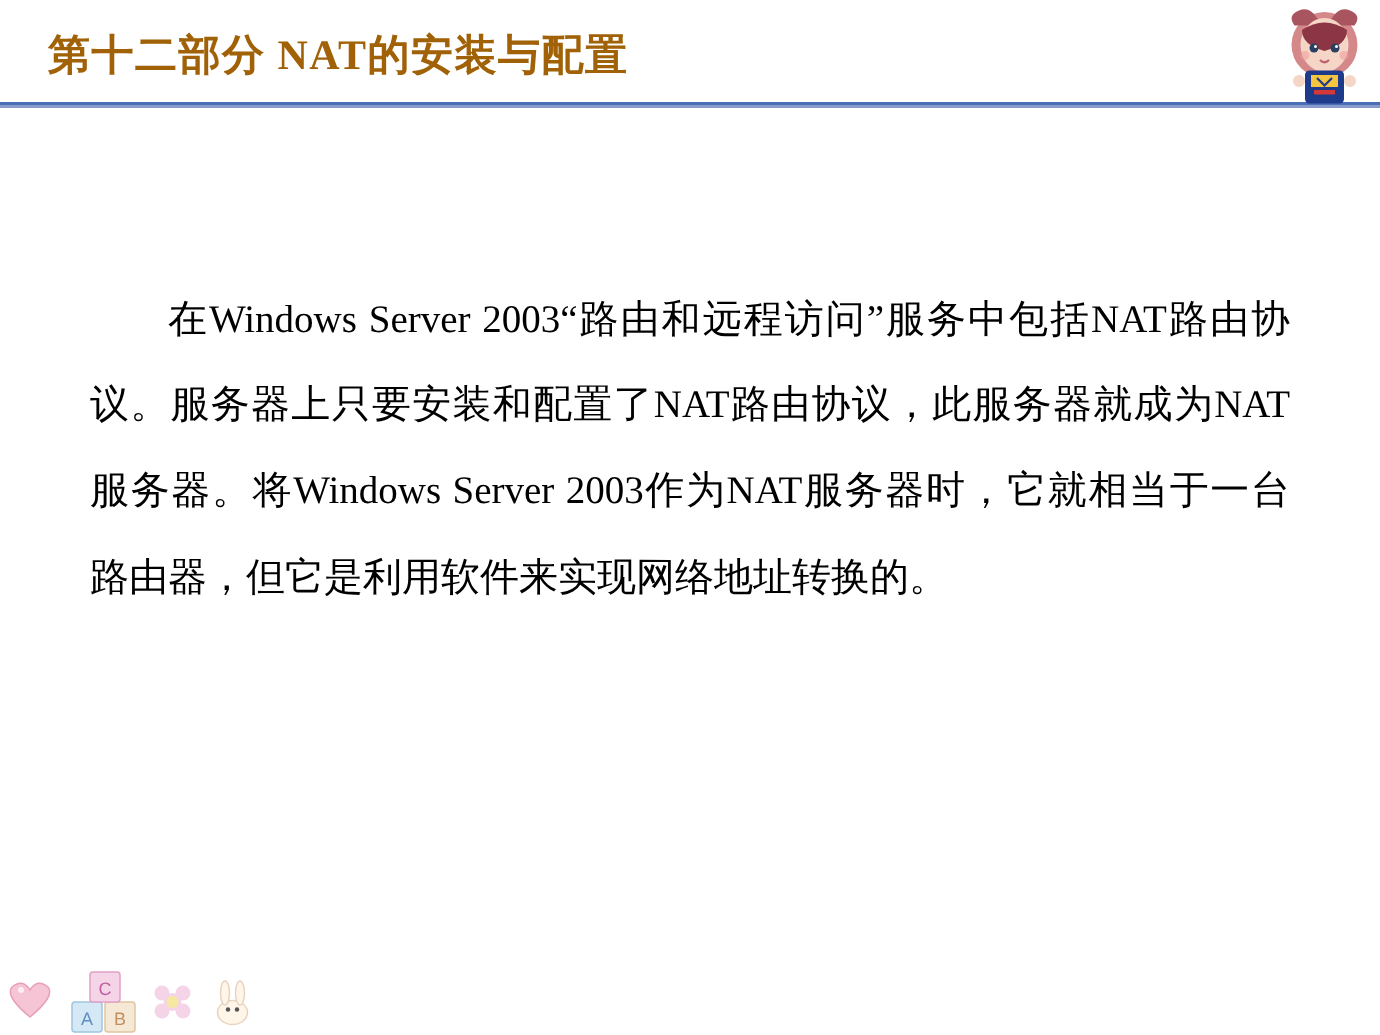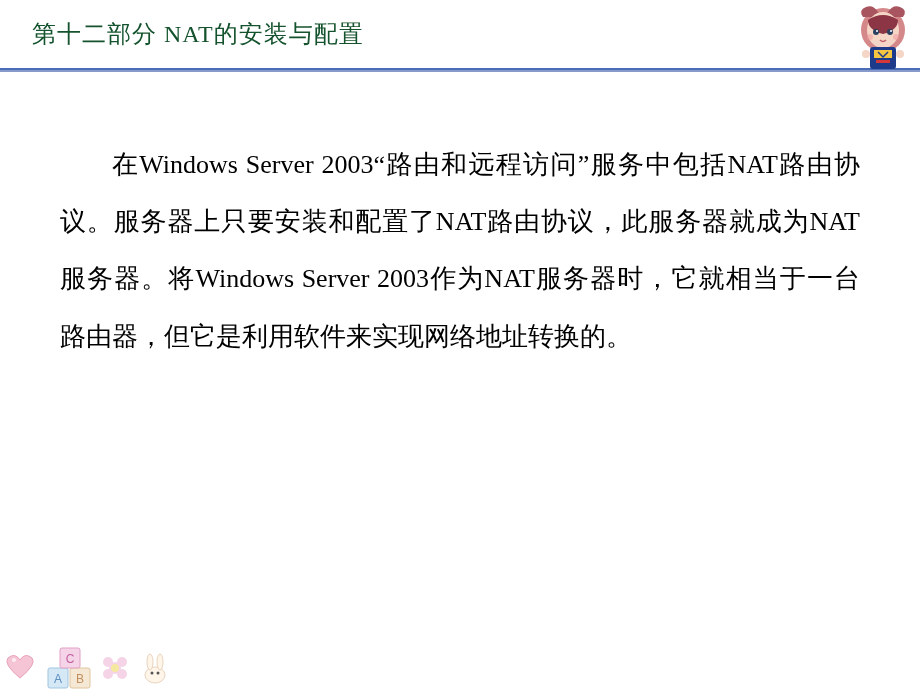--- a/index.html
+++ b/index.html
@@ -14,42 +14,42 @@
       position: relative;
       font-family: "SimSun", "宋体", serif;
       overflow: hidden;
     }
     .header {
       position: relative;
       padding: 18px 0 0 32px;
       height: 72px;
     }
     .title {
-      font-size: 24px;
-      color: #14532d;
-      font-weight: normal;
+      font-size: 28px;
+      color: #a16207;
+      font-weight: bold;
       letter-spacing: 1px;
     }
     .header-line {
       position: absolute;
       bottom: 0;
       left: 0;
       width: 100%;
       height: 4px;
       background: linear-gradient(to bottom, #4a6db8 0%, #4a6db8 50%, #8899cc 50%, #8899cc 100%);
     }
     .avatar {
       position: absolute;
       top: 2px;
       right: 2px;
       width: 70px;
       height: 70px;
     }
     .content {
-      padding: 64px 60px 0 60px;
+      padding: 112px 60px 0 60px;
     }
     .paragraph {
       font-size: 26px;
       line-height: 2.2;
       color: #000000;
       text-align: justify;
       text-indent: 2em;
       font-family: "Times New Roman", "SimSun", "宋体", serif;
     }
     .footer-decoration {

